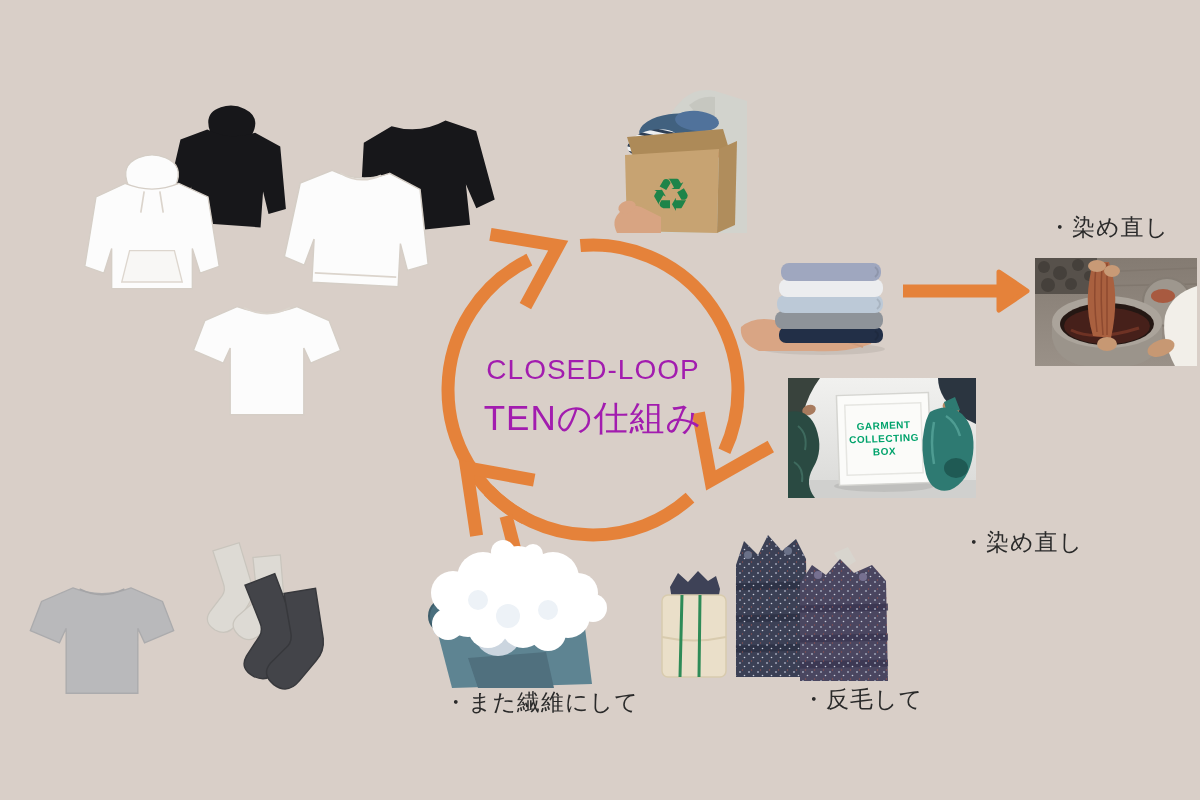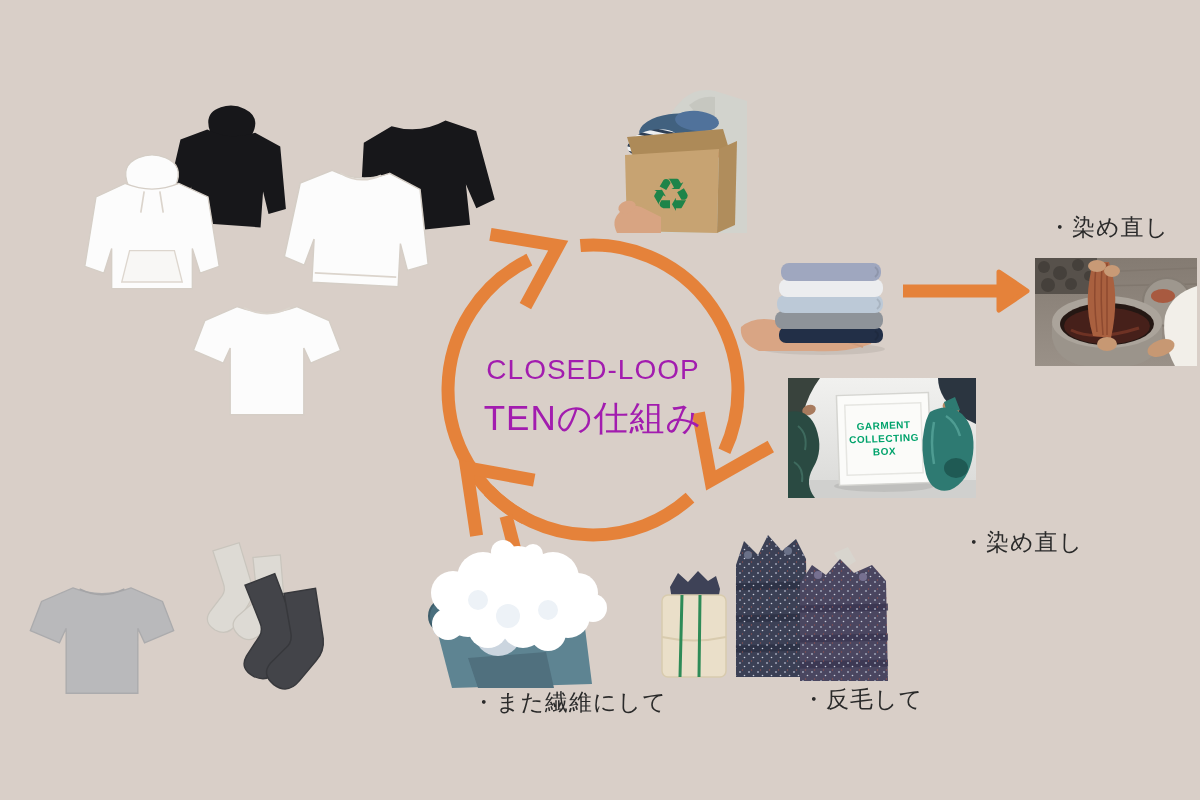--- a/index.html
+++ b/index.html
@@ -270,21 +270,21 @@
           <circle cx="125" cy="16" r="10"></circle>
       </g>
       <g fill="#EDF2F7">
         <circle cx="100" cy="78" r="12"></circle>
           <circle cx="140" cy="72" r="10"></circle>
           <circle cx="70" cy="62" r="10"></circle>
       </g>
     </g>
   </svg>
 
-  <div class="label big" style="left:472px;top:687px">・また繊維にして</div>
+  <div class="label big" style="left:444px;top:687px">・また繊維にして</div>
 
   <svg class="abs" style="left:25px;top:535px" width="330" height="170" viewBox="0 0 330 170">
     <g transform="translate(77,100) scale(1.12)">
       <path class="gry" d="M -26 -42 Q 0 -32 26 -42 L 54 -30 L 64 -4 L 38 7 L 32 -6 L 32 52 L -32 52 L -32 -6 L -38 7 L -64 -4 L -54 -30 Z"></path>
       <path class="gdetail" d="M -20 -41 Q 0 -31 20 -41"></path>
     </g>
     <g>
       <path class="sockL" transform="translate(213,52) rotate(-20) scale(1.25)" d="M-9,-34 L13,-33 L11,2 Q10,11 3,16 L-11,27 Q-21,35 -29,26 Q-36,17 -28,11 L-14,2 Q-10,-1 -10,-7 Z"></path>
       <path class="sockL" transform="translate(245,63) rotate(-8) scale(1.25)" d="M-9,-34 L13,-33 L11,2 Q10,11 3,16 L-11,27 Q-21,35 -29,26 Q-36,17 -28,11 L-14,2 Q-10,-1 -10,-7 Z"></path>
     </g>

